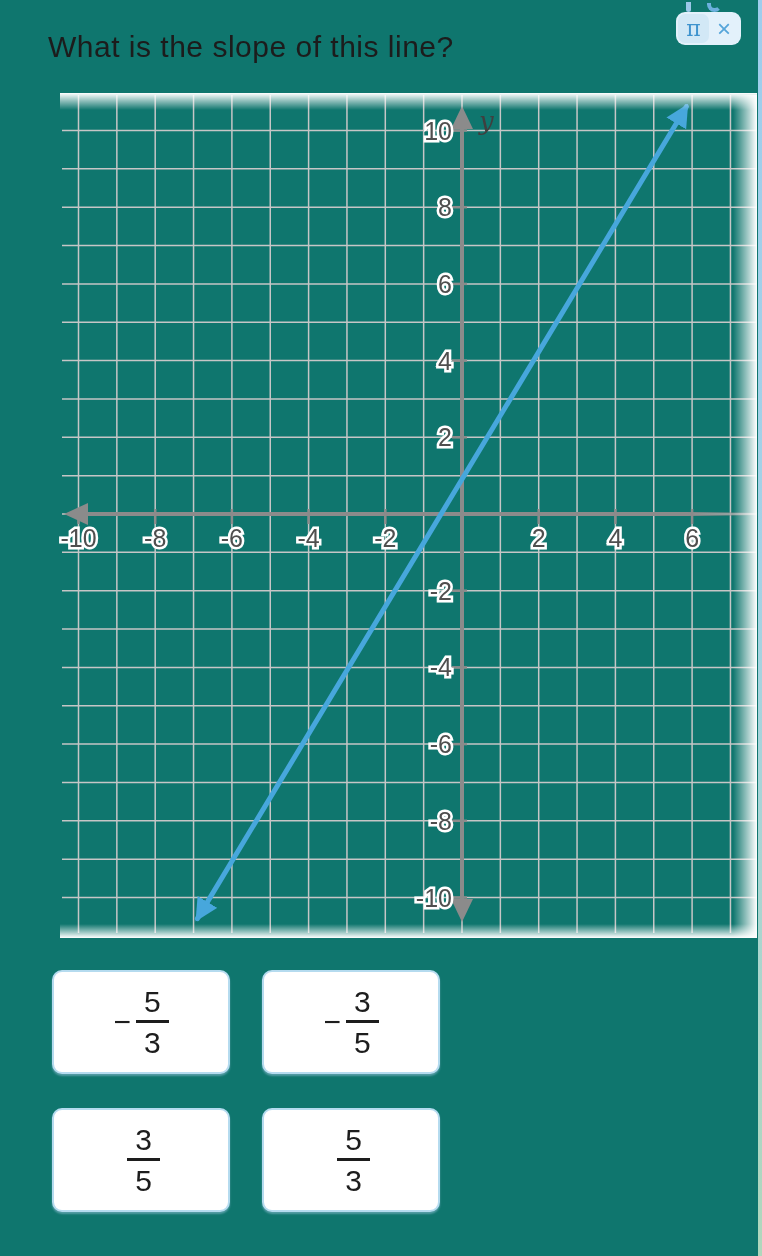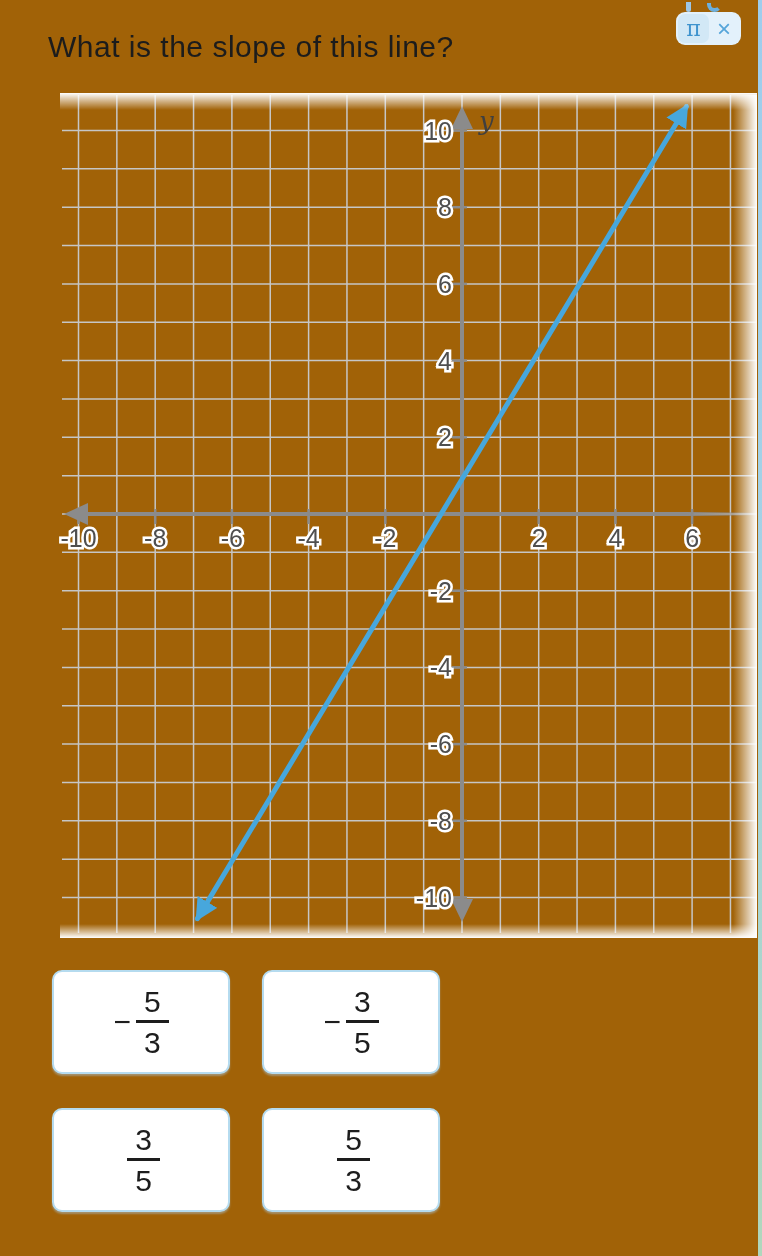--- a/index.html
+++ b/index.html
@@ -1,18 +1,18 @@
 <!DOCTYPE html>
 <html><head>
 <meta charset="utf-8">
 <style>
   * { margin:0; padding:0; box-sizing:border-box; }
   html,body { width:762px; height:1256px; background:#ffffff; overflow:hidden;
               font-family:"Liberation Sans", sans-serif; }
-  .app { position:relative; width:762px; height:1256px; background:#a16207; }
+  .app { position:relative; width:762px; height:1256px; background:#0f766e; }
 
   .question { position:absolute; left:48px; top:30px; font-size:30px; font-weight:500;
               color:#1c1c1c; letter-spacing:0.5px; z-index:5; }
 
   
   .toolbar { position:absolute; top:12px; right:21px; width:65px; height:33px;
              background:#e3f1fb; border-radius:9px; display:flex; align-items:center;
              z-index:6; }
   .pi-btn { width:31px; height:29px; margin-left:2px; background:#d2e8f6; border:none;
             border-radius:7px; color:#3e93ce; font-size:22px; line-height:1;

